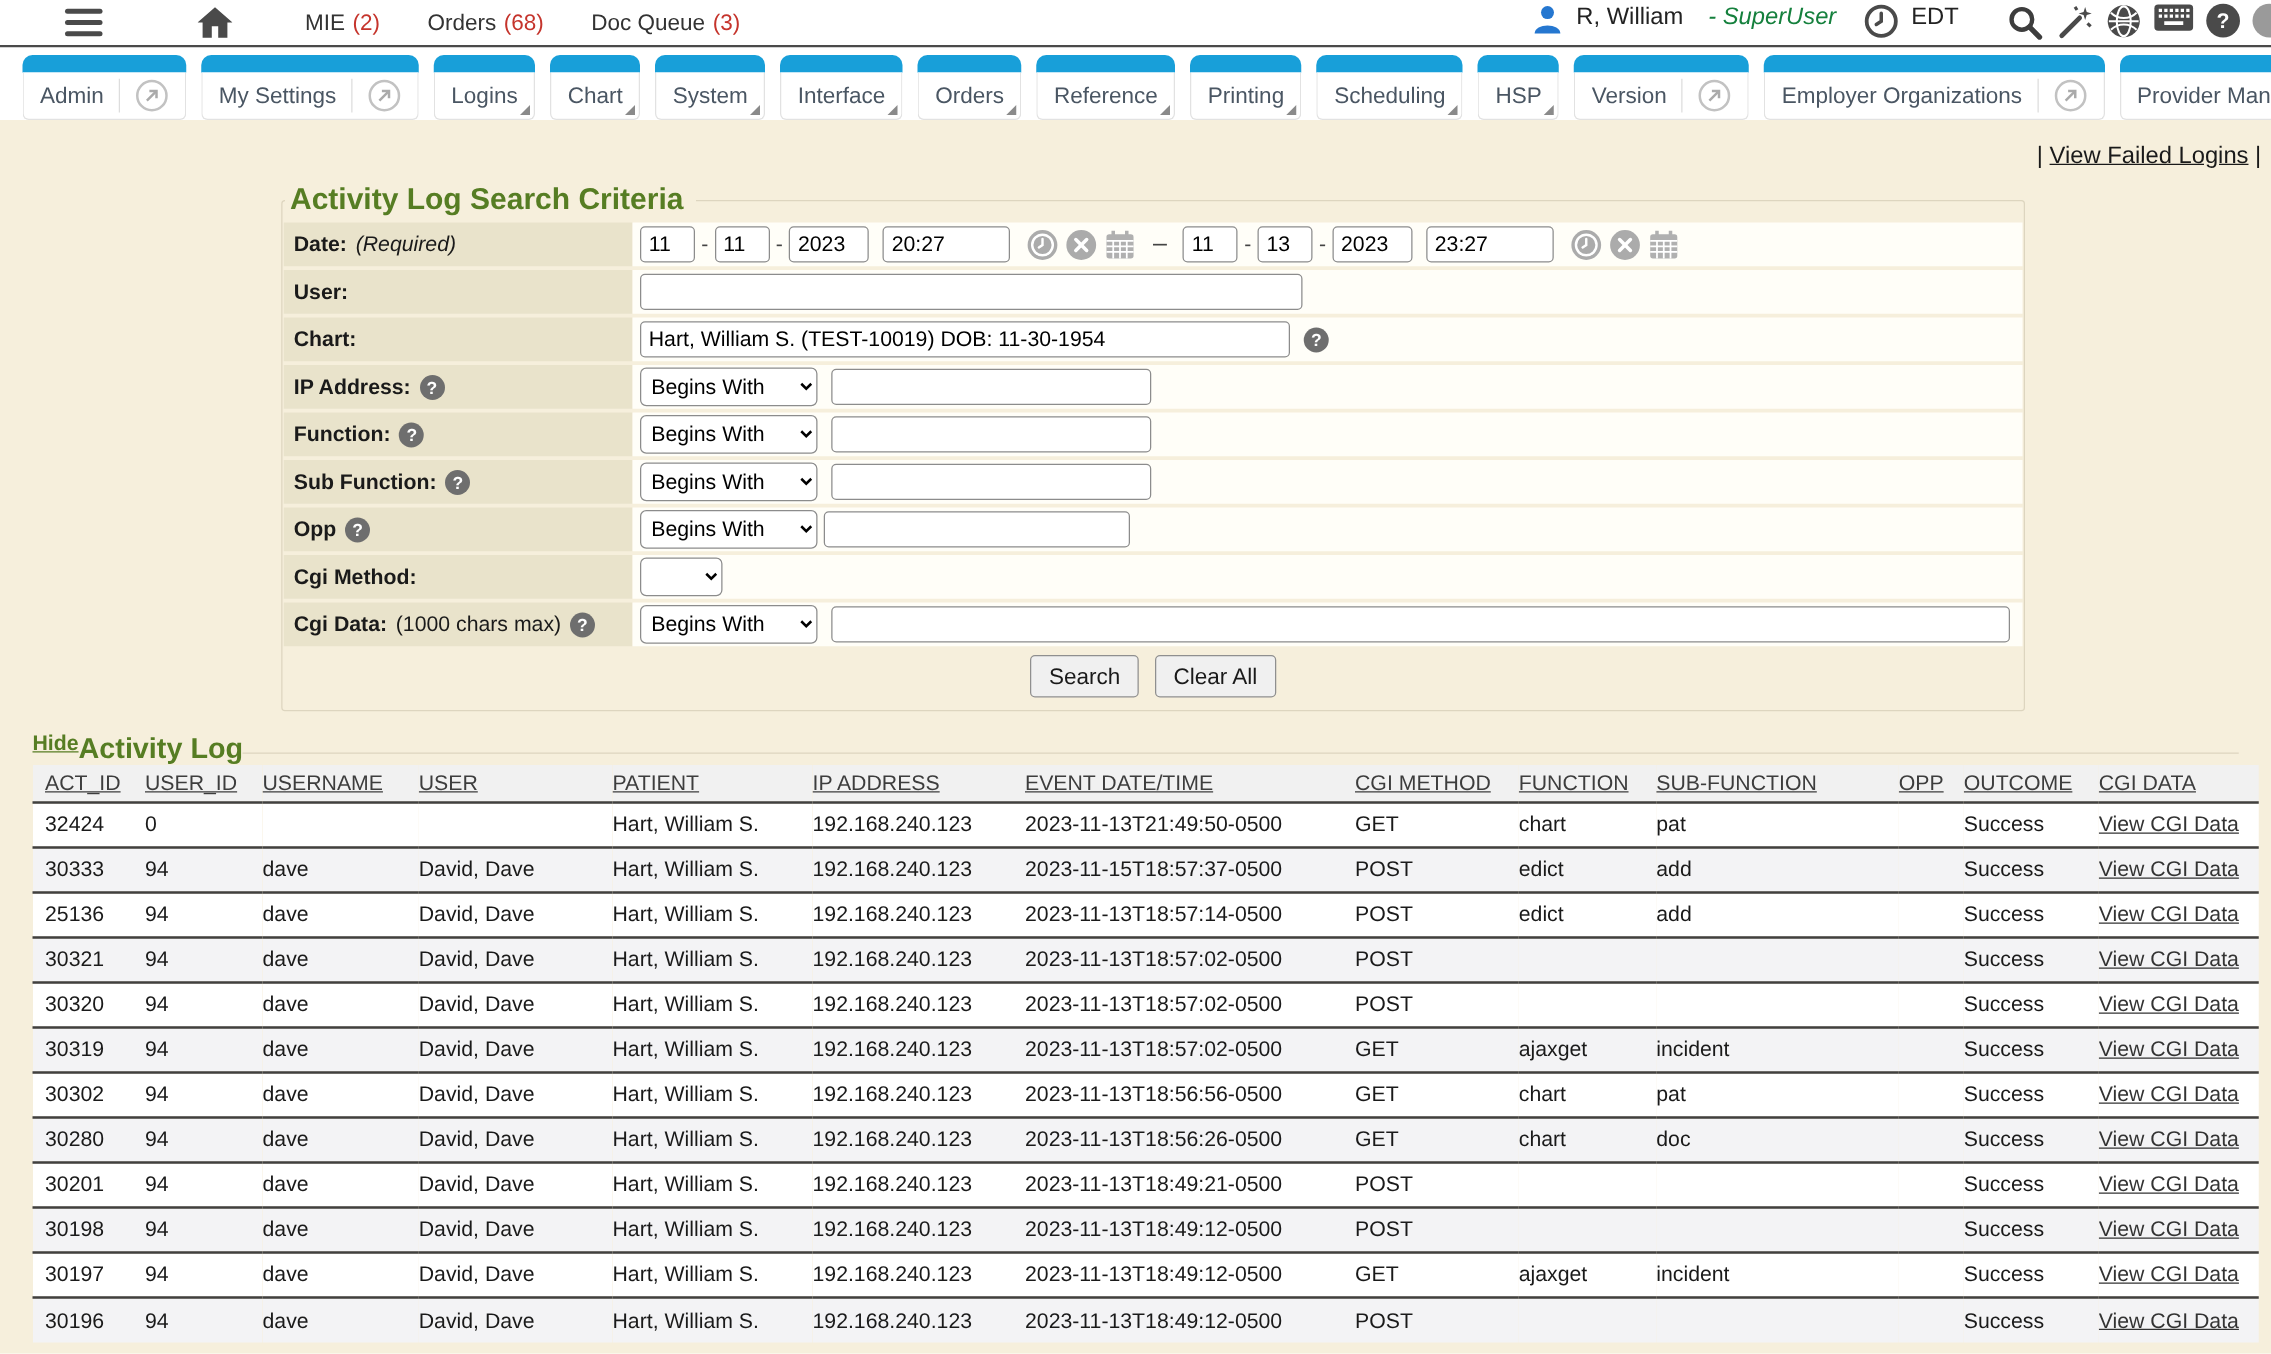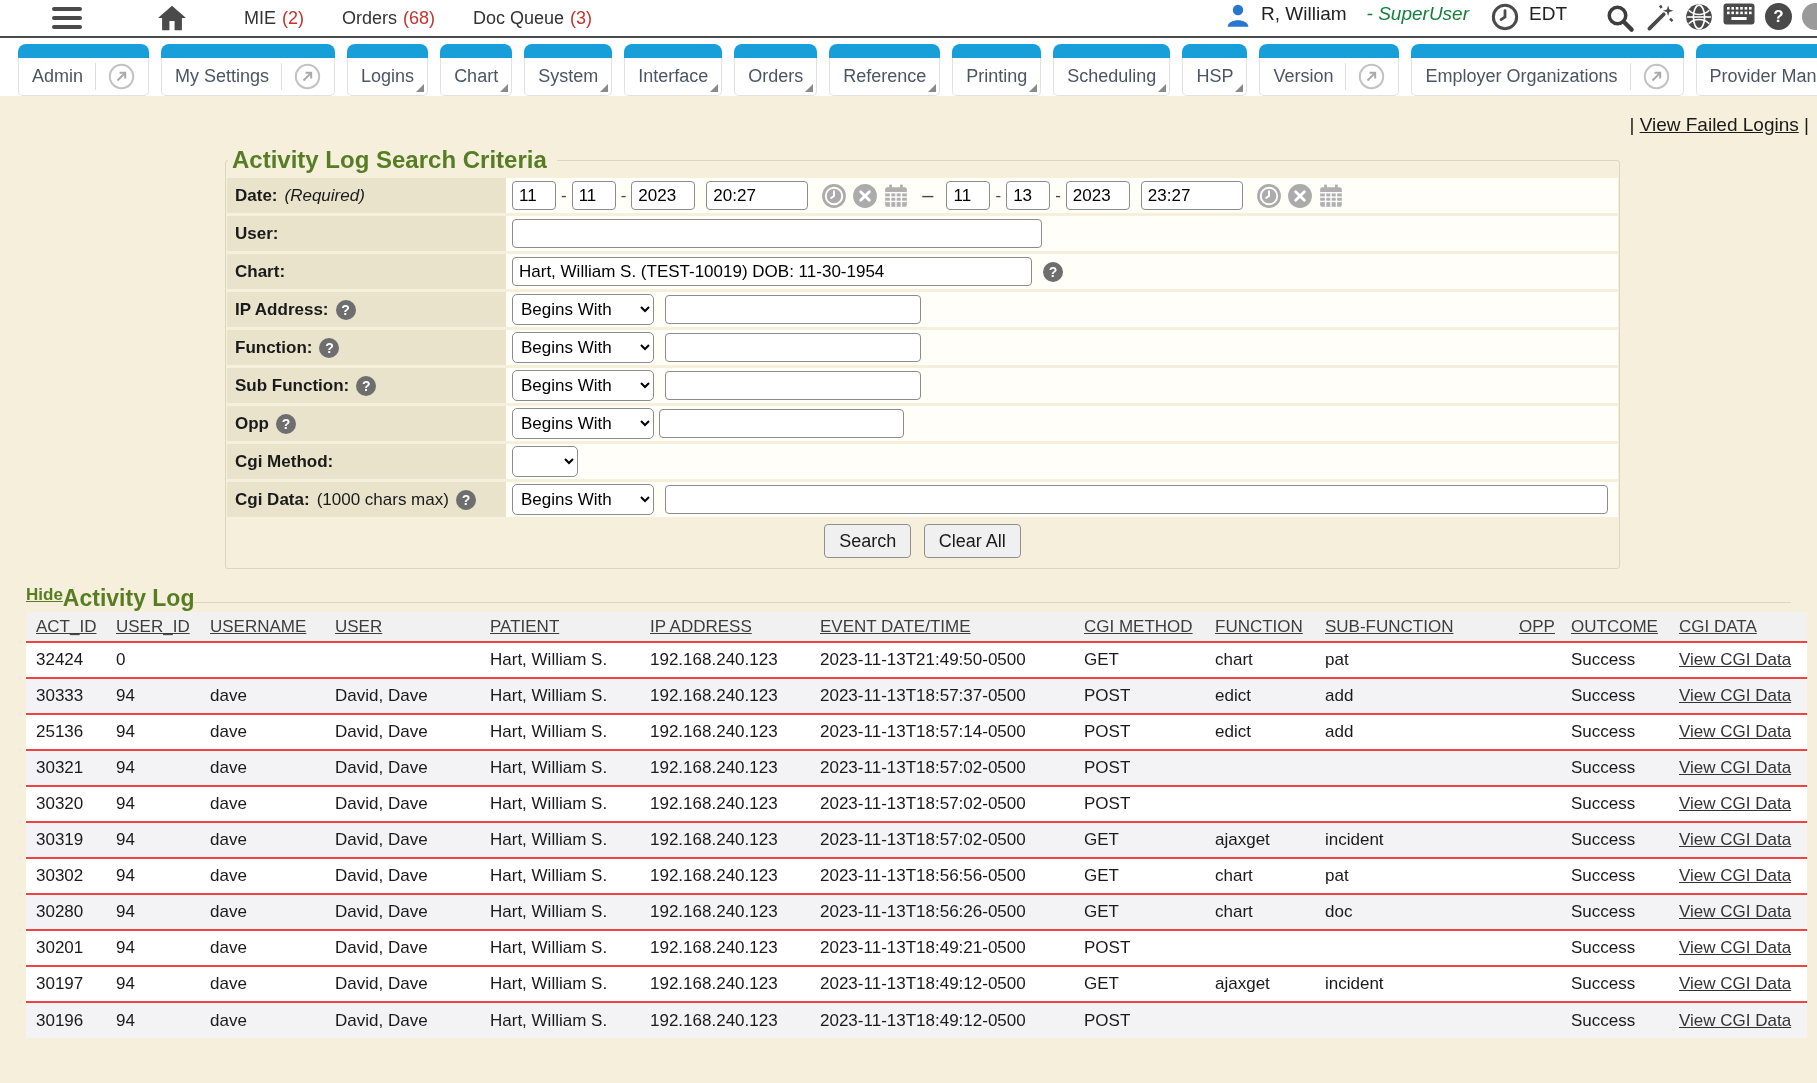--- a/index.html
+++ b/index.html
@@ -87,21 +87,21 @@
   .log-title { font-size: 23px; font-weight: bold; color: #567d23; }
   .log-head .rule { flex: 1; border-top: 1px solid #ddd5bf; align-self: center; margin-top: 8px; }
   table.log { margin-left: 26px; width: 1781px; border-collapse: collapse; table-layout: fixed; }
   table.log thead tr { background: #f1f1f1; }
   table.log th { text-align: left; font-weight: normal; font-size: 17px; color: #3d3d3d;
     height: 30px; padding: 0 4px 0 0; white-space: nowrap; overflow: hidden; }
   table.log th span { text-decoration: underline; cursor: pointer; }
   table.log td { font-size: 17px; height: 36px; padding: 0 4px 0 0; white-space: nowrap;
     overflow: hidden; background: #fff; }
   table.log th:first-child, table.log td:first-child { padding-left: 10px; }
-  table.log tbody tr { border-top: 2px solid #ef4444; }
+  table.log tbody tr { border-top: 2px solid #404040; }
   table.log tbody tr.alt td { background: #f3f3f5; }
   .cgi-link { color: #333; text-decoration: underline; cursor: pointer; }
 </style>
 </head>
 <body>
 
 <div class="topbar">
   <div class="hamburger">
       <span></span>
       <span></span>
@@ -596,21 +596,21 @@
           <td><a class="cgi-link">View CGI Data</a></td>
         </tr>
 
         <tr class="alt">
           <td>30333</td>
           <td>94</td>
           <td>dave</td>
           <td>David, Dave</td>
           <td>Hart, William S.</td>
           <td>192.168.240.123</td>
-          <td>2023-11-13T18:57:37-0500</td>
+          <td>2023-11-15T18:57:37-0500</td>
           <td>POST</td>
           <td>edict</td>
           <td>add</td>
           <td></td>
           <td>Success</td>
           <td><a class="cgi-link">View CGI Data</a></td>
         </tr>
 
         <tr>
           <td>25136</td>
@@ -717,20 +717,35 @@
           <td>192.168.240.123</td>
           <td>2023-11-13T18:49:21-0500</td>
           <td>POST</td>
           <td></td>
           <td></td>
           <td></td>
           <td>Success</td>
           <td><a class="cgi-link">View CGI Data</a></td>
         </tr>
 
+        <tr class="alt">
+          <td>30198</td>
+          <td>94</td>
+          <td>dave</td>
+          <td>David, Dave</td>
+          <td>Hart, William S.</td>
+          <td>192.168.240.123</td>
+          <td>2023-11-13T18:49:12-0500</td>
+          <td>POST</td>
+          <td></td>
+          <td></td>
+          <td></td>
+          <td>Success</td>
+          <td><a class="cgi-link">View CGI Data</a></td>
+        </tr>
 
         <tr>
           <td>30197</td>
           <td>94</td>
           <td>dave</td>
           <td>David, Dave</td>
           <td>Hart, William S.</td>
           <td>192.168.240.123</td>
           <td>2023-11-13T18:49:12-0500</td>
           <td>GET</td>

